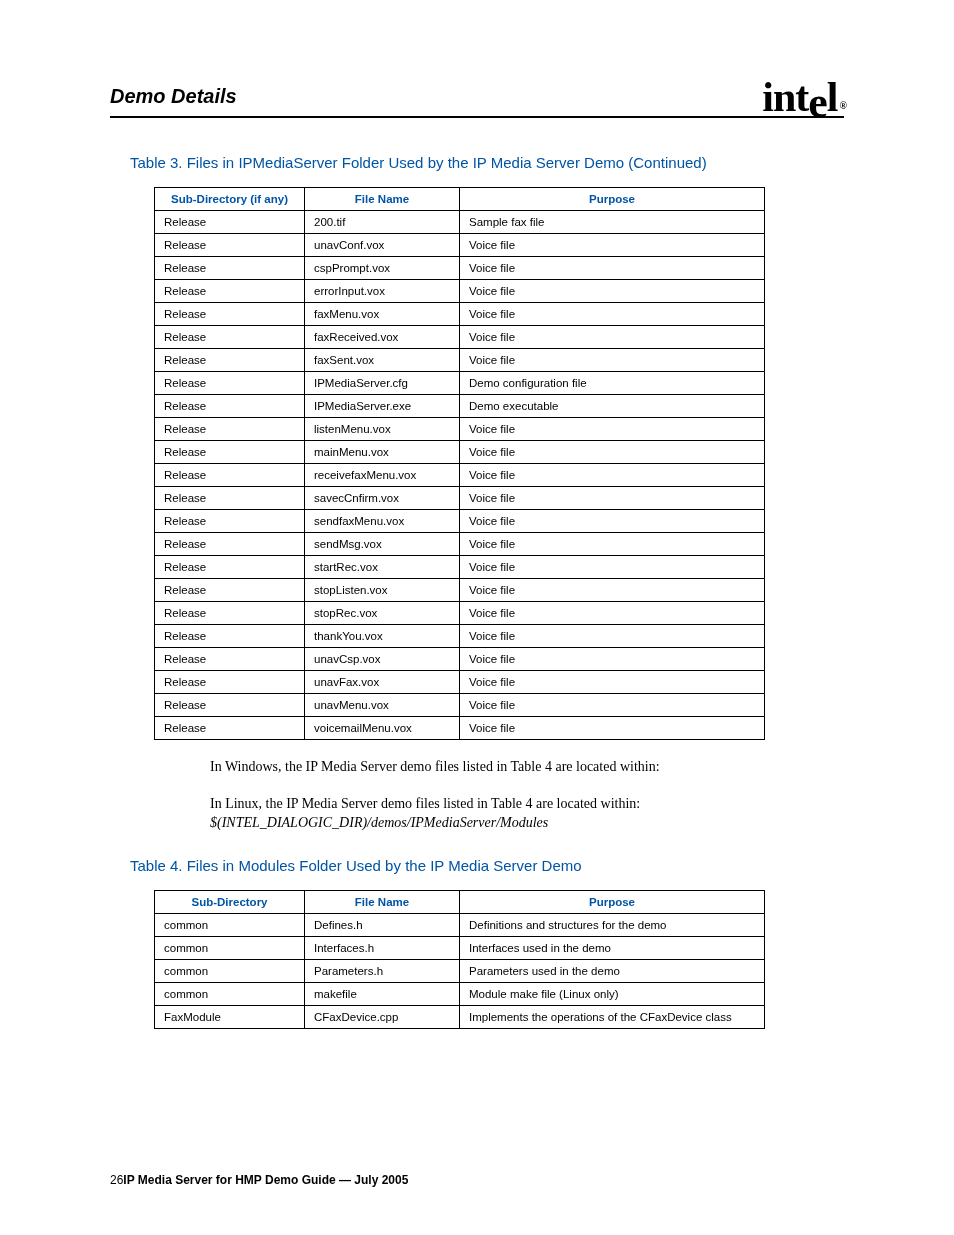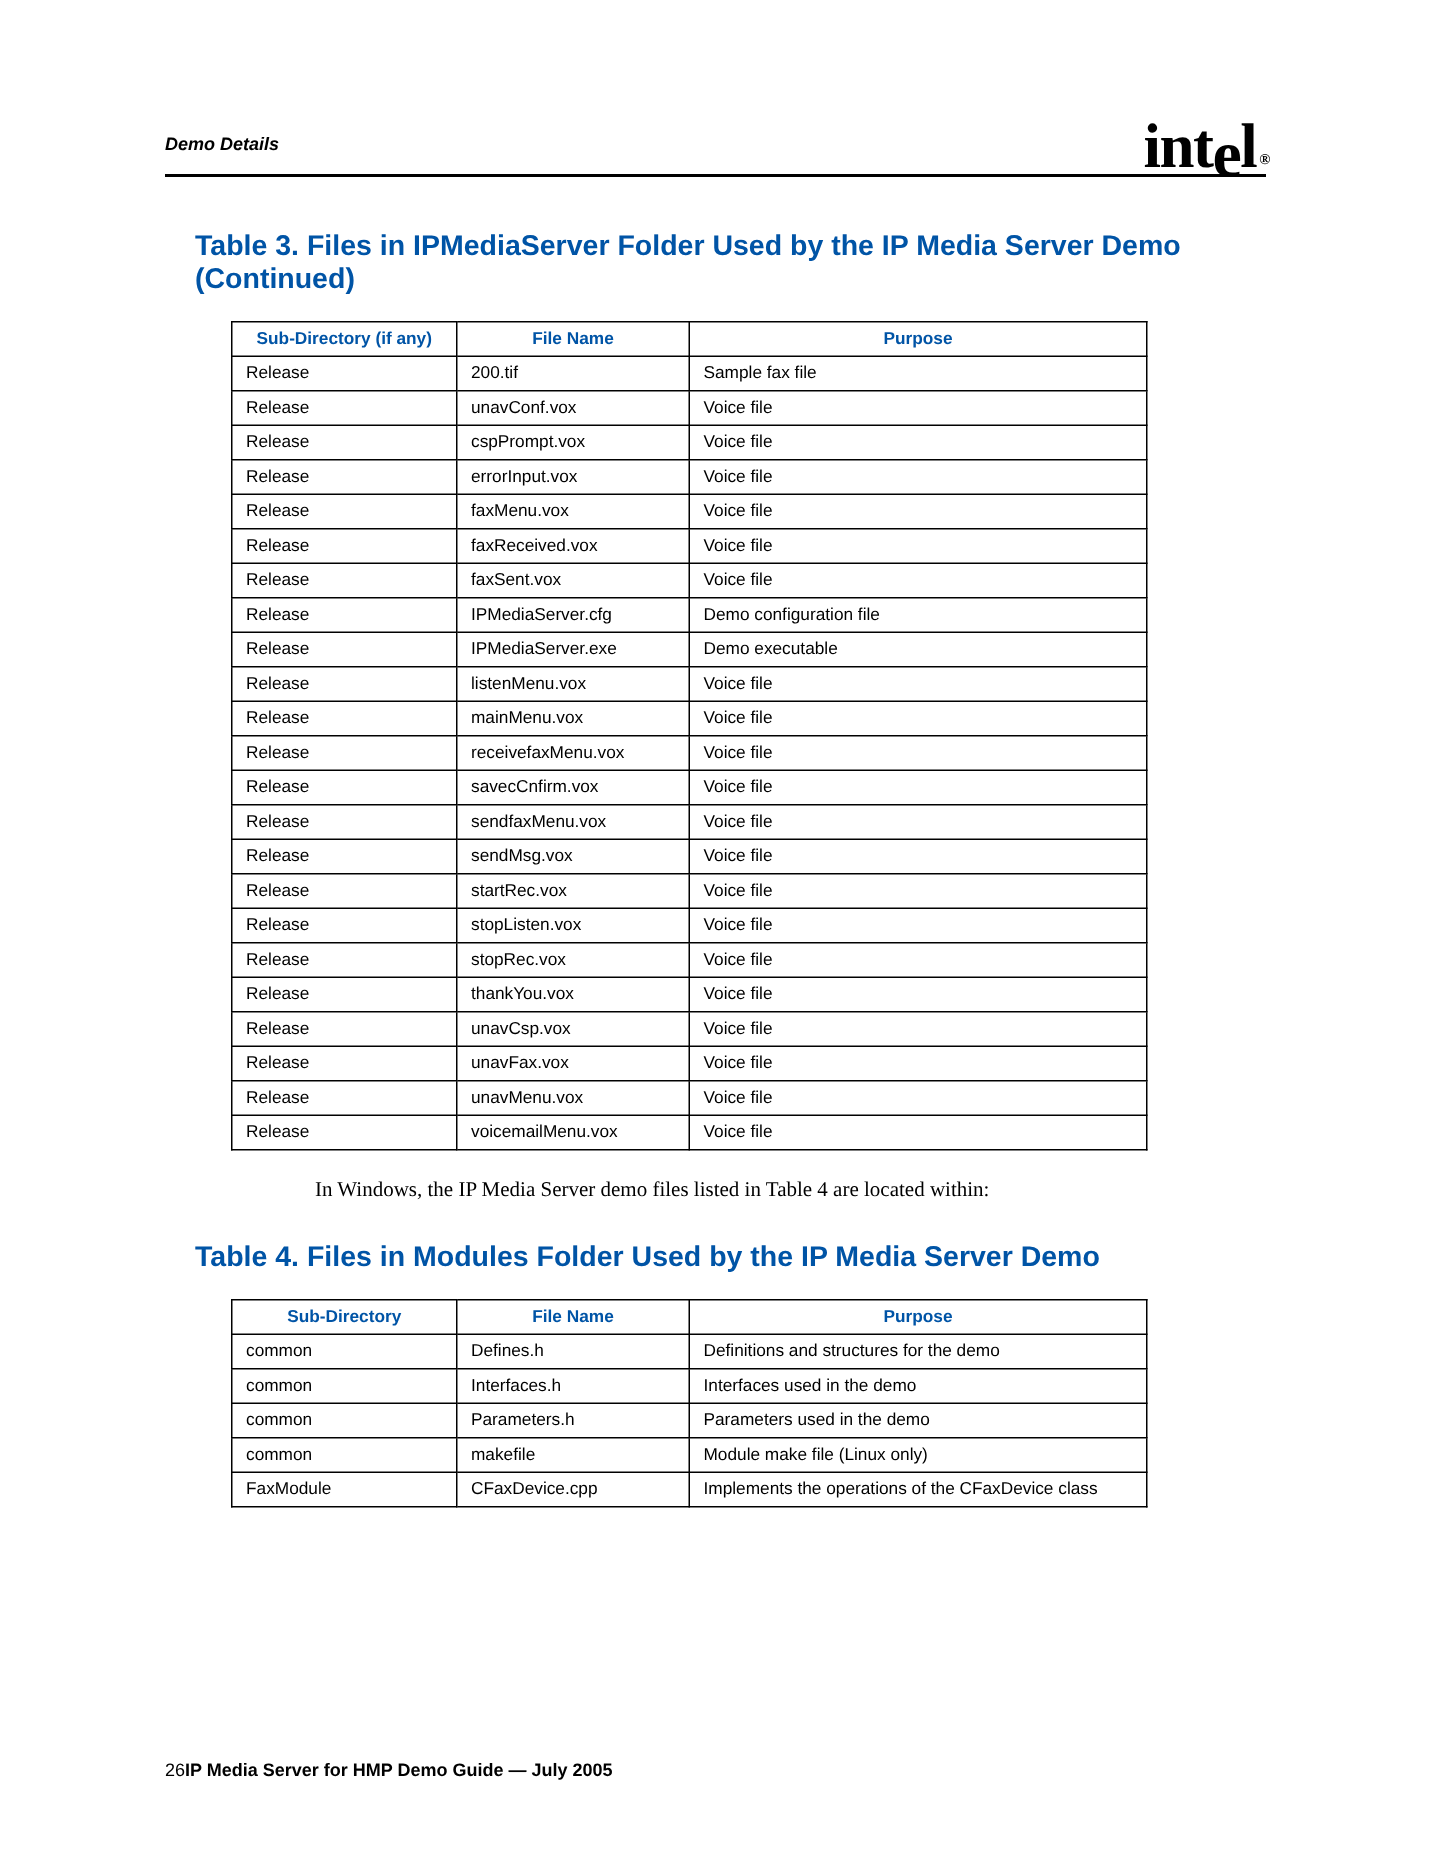--- a/index.html
+++ b/index.html
@@ -23,21 +23,21 @@
   .header-row {
     display: flex;
     justify-content: space-between;
     align-items: center;
     height: 32px;
     margin-bottom: 4px;
   }
   .demo-details {
     font-style: italic;
     font-weight: bold;
-    font-size: 12px;
+    font-size: 20px;
     font-family: Arial, Helvetica, sans-serif;
   }
   .intel-logo {
     font-family: Liberation Serif, serif;
     font-size: 42px;
     font-weight: 600;
     letter-spacing: -1px;
     display: inline-flex;
     align-items: baseline;
     position: relative;
@@ -53,23 +53,23 @@
     top: -2px;
     left: 2px;
   }
   .header-rule {
     border: none;
     border-top: 2.5px solid #000;
     margin: 0 0 36px 0;
   }
   .table-caption {
     color: #0054a6;
-    font-weight: bold;
-    font-family: Arial, Helvetica, sans-serif;
-    font-size: 19px;
+    font-weight: normal;
+    font-family: Arial, Helvetica, sans-serif;
+    font-size: 15px;
     margin: 0 0 16px 20px;
   }
   table.doc-table {
     border-collapse: collapse;
     margin-left: 44px;
     width: 610px;
     table-layout: fixed;
   }
   table.doc-table th, table.doc-table td {
     border: 1px solid #000;
@@ -258,20 +258,24 @@
           <td>voicemailMenu.vox</td>
           <td>Voice file</td>
         </tr>
       </tbody>
   </table>
 
   <div class="body-text">
     <span>In Windows, the IP Media Server demo files listed in Table 4 are located within:</span><br>
   </div>
 
+  <div class="body-text">
+    <span>In Linux, the IP Media Server demo files listed in Table 4 are located within:</span><br>
+    <span class="path">$(INTEL_DIALOGIC_DIR)/demos/IPMediaServer/Modules</span>
+  </div>
 
   <div class="gap-above-caption2"></div>
 
   <div class="table-caption">Table 4.  Files in Modules Folder Used by the IP Media Server Demo</div>
 
   <table class="doc-table">
     <colgroup>
         <col class="c1">
         <col class="c2">
         <col class="c3">

